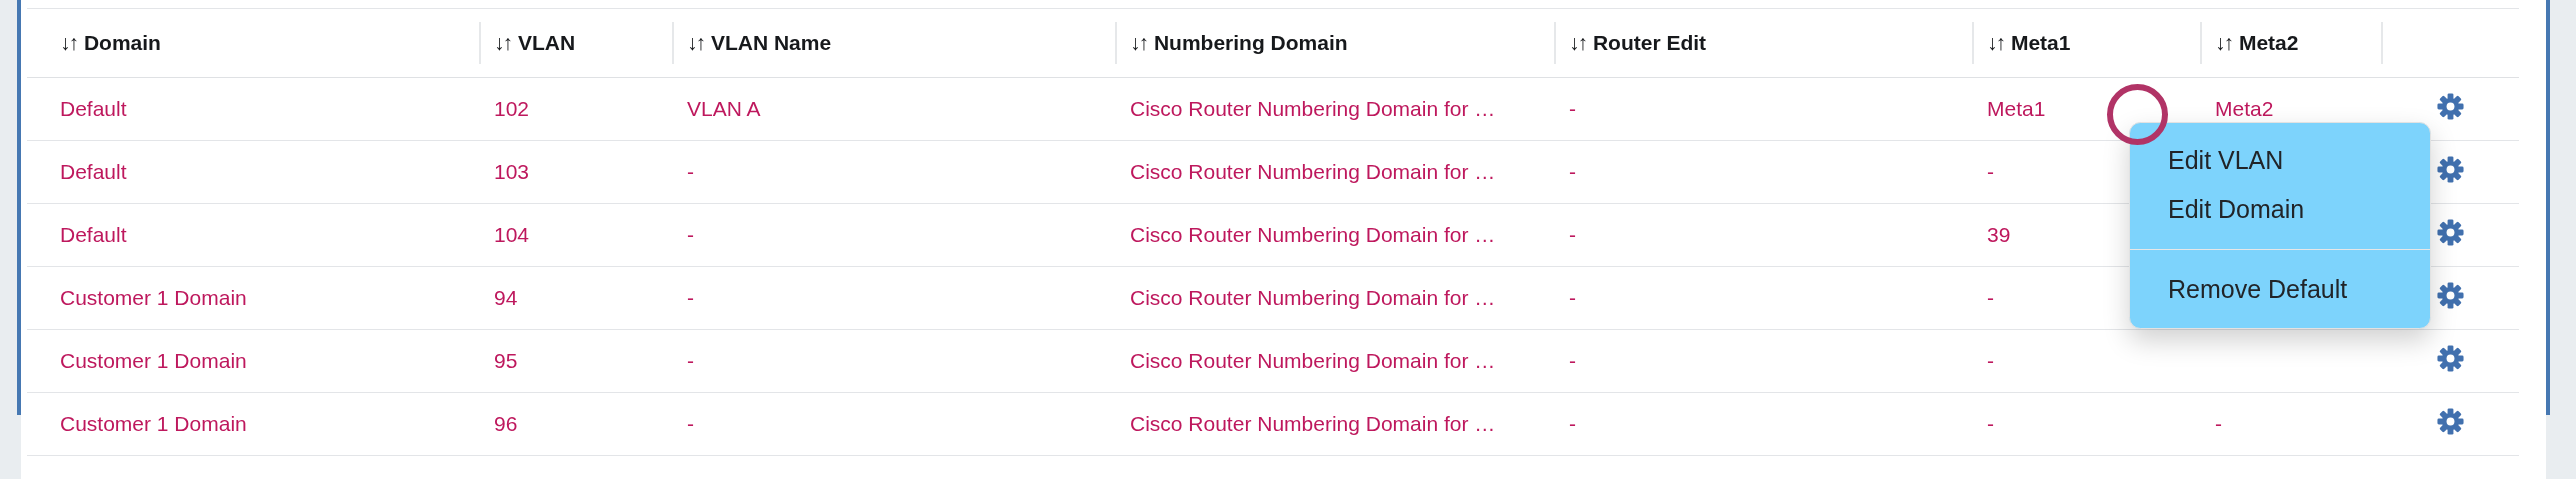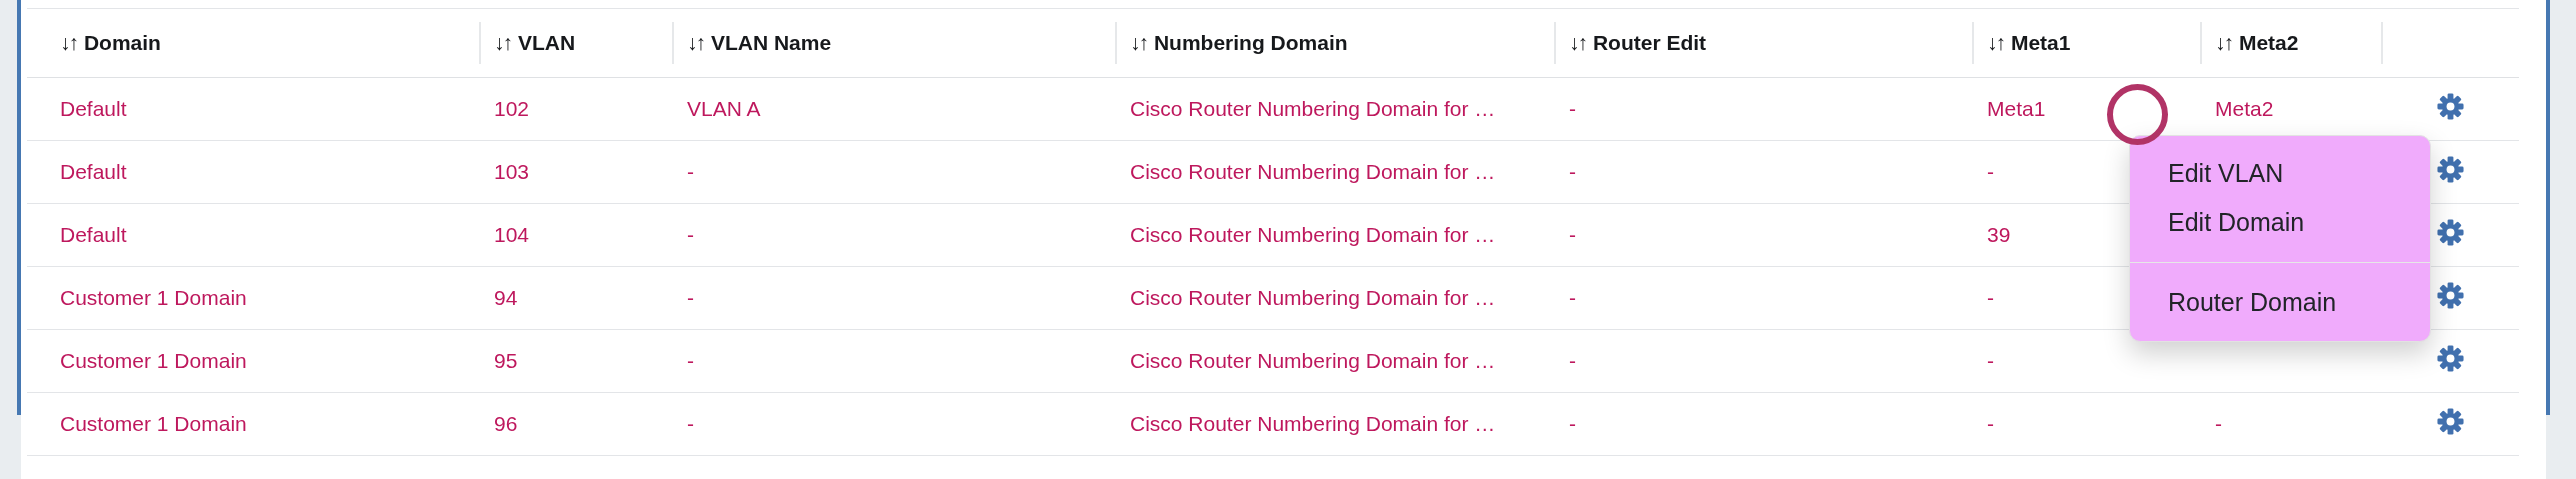--- a/index.html
+++ b/index.html
@@ -38,22 +38,22 @@
     height:62px;border-bottom:1.9px solid #e3e5e8;
     font-size:21px;font-weight:400;color:#be185d;
     padding:0 9.5px 0 15px;
   }
   .grid td.first{padding-left:33px;}
   .sort{font-weight:700;letter-spacing:-1.9px;margin-right:6.7px;color:#17191c;}
   td.actions,th.actions{text-align:center;padding:0;}
   .gear{display:inline-block;line-height:0;cursor:pointer;}
 
   .menu{
-    position:absolute;left:2129px;top:135px;width:302px;
-    background:#f0abfc;
+    position:absolute;left:2129px;top:122px;width:302px;
+    background:#7dd3fc;
     border:1.9px solid #e2e2e2;border-radius:11.4px;
     box-shadow:0 11.4px 27px rgba(0,0,0,0.18);
     padding:13.3px 0;box-sizing:border-box;z-index:20;
   }
   .menu-item{
     height:49px;line-height:49px;padding:0 19px 0 38px;
     font-size:25px;color:#212428;cursor:pointer;
     white-space:nowrap;overflow:hidden;
   }
   .menu-divider{border-top:1.9px solid #e7e7e7;margin:15px 0;}
@@ -292,18 +292,18 @@
             </span>
           </td>
         </tr>
       </tbody>
   </table>
 
   <div class="menu">
     <div class="menu-item">Edit VLAN</div>
     <div class="menu-item">Edit Domain</div>
     <div class="menu-divider"></div>
-    <div class="menu-item">Router Domain</div>
+    <div class="menu-item">Remove Default</div>
   </div>
 
   <div class="click-circle"></div>
 </div>
 
 
 </body></html>

